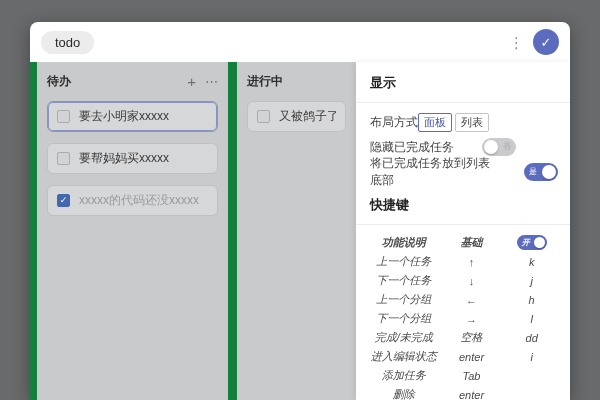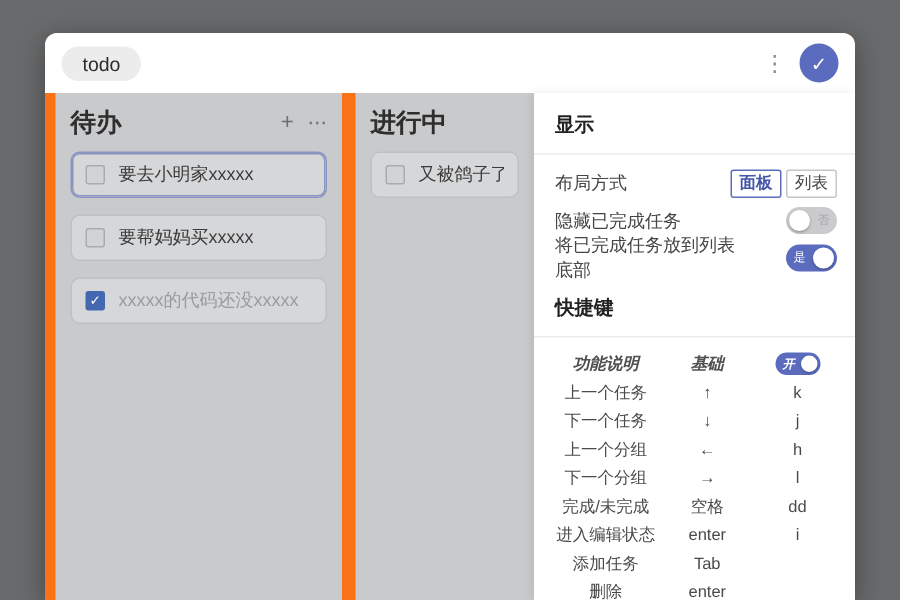--- a/index.html
+++ b/index.html
@@ -4,21 +4,21 @@
 <style>
   * { margin:0; padding:0; box-sizing:border-box; }
   html,body { width:600px; height:400px; overflow:hidden; }
   body {
     font-family:"Liberation Sans","DejaVu Sans",sans-serif;
     background:#696a6b;
     position:relative;
   }
   .window {
     position:absolute; left:30px; top:22px; width:540px; height:378px;
-    background:#f97316; border-radius:8px 8px 0 0; overflow:hidden;
+    background:#15803d; border-radius:8px 8px 0 0; overflow:hidden;
     box-shadow:0 4px 18px rgba(0,0,0,.35);
   }
   
   .header {
     height:40px; background:#ffffff; display:flex; align-items:center;
     padding:0 11px;
   }
   .title-pill {
     background:#ececec; border-radius:13px; padding:4px 14px;
     font-size:13px; color:#2b2b2b;
@@ -38,21 +38,21 @@
   
   .body { display:flex; height:338px; padding-left:7px; }
   .col {
     background:#c9cacc; height:100%; padding:8px 10px 0;
   }
   .col-todo { width:191px; margin-right:9px; }
   .col-doing { width:119px; }
   .col-head {
     display:flex; align-items:center; height:22px; margin-bottom:9px;
   }
-  .col-title { font-size:17px; font-weight:bold; color:#2e2e2e; }
+  .col-title { font-size:12px; font-weight:bold; color:#2e2e2e; }
   .col-head-spacer { flex:1; }
   .plus-icon { color:#6f6f71; font-size:15px; line-height:1; margin-right:9px; cursor:pointer; }
   .plus-icon::before { content:"+"; }
   .more-icon { color:#6f6f71; font-size:13px; line-height:1; cursor:pointer; }
   .more-icon::before { content:"⋯"; }
   .card {
     background:#d6d7d9; border:1px solid #bfc0c2; border-radius:6px;
     height:31px; display:flex; align-items:center; gap:9px; padding:0 9px;
     margin-bottom:11px; cursor:pointer;
   }
@@ -67,31 +67,31 @@
   .card.done .card-text { color:#989a9c; }
   
   .panel {
     width:214px; height:100%; background:#ffffff; margin-left:auto;
     padding:12px 12px 4px 14px; box-shadow:-2px 0 6px rgba(0,0,0,.08);
     overflow:hidden;
   }
   .sec-title { font-size:13px; font-weight:bold; color:#222; }
   .divider { border:none; border-top:1px solid #ececec; margin:10px -14px 0; }
   .set-row {
-    display:flex; align-items:center; justify-content:space-between;
+    display:flex; align-items:center; 
     margin-top:9px; height:20px;
   }
   .set-row.tight { margin-top:5px;gap:28px; }
   .set-label { font-size:12px; color:#454545; }
   .seg { display:flex; gap:3px; }
   .seg-btn {
     font-size:11px; padding:1px 5px 2px; border-radius:2px; background:#fff;
     border:1px solid #c6c6c6; color:#454545; cursor:pointer; line-height:14px;
   }
-  .seg-btn.active { border-color:#5b6cbe; color:#4456a8;font-weight:bold; }
+  .seg-btn.active { border-color:#5b6cbe; color:#4456a8; }
   .toggle {
     position:relative; width:34px; height:18px; border-radius:9px; cursor:pointer; flex:none;
   }
   .toggle .knob {
     position:absolute; top:2px; width:14px; height:14px; border-radius:50%;
     background:#fff; box-shadow:0 1px 2px rgba(0,0,0,.25);
   }
   .toggle .t-label {
     position:absolute; top:50%; transform:translateY(-50%);
     font-size:8px; line-height:1;
@@ -102,21 +102,21 @@
   .toggle.on { background:#5b6cbe; }
   .toggle.on .knob { right:2px; }
   .toggle.on .t-label { left:5px; color:#fff; }
   .toggle.small { width:30px; height:15px; border-radius:8px; }
   .toggle.small .knob { width:11px; height:11px; }
   .toggle.small .t-label { font-size:8px; }
   
   .sc-title { margin-top:14px; }
   .sc-table { margin-top:8px; }
   .sc-row { display:grid; grid-template-columns:36% 36% 28%; height:19px; align-items:center; }
-  .sc-cell { text-align:center; font-size:11px; color:#4a4a4a; }
+  .sc-cell { text-align:center; font-size:11px; color:#4a4a4a;font-style:italic; }
   .sc-head .sc-cell { font-style:italic; color:#4f4f4f; font-weight:bold; }
   .sc-toggle-wrap { display:flex; justify-content:center; }
 </style>
 </head>
 <body>
 
 <div class="window">
 
   <div class="header">
     <div class="title-pill">todo</div>

